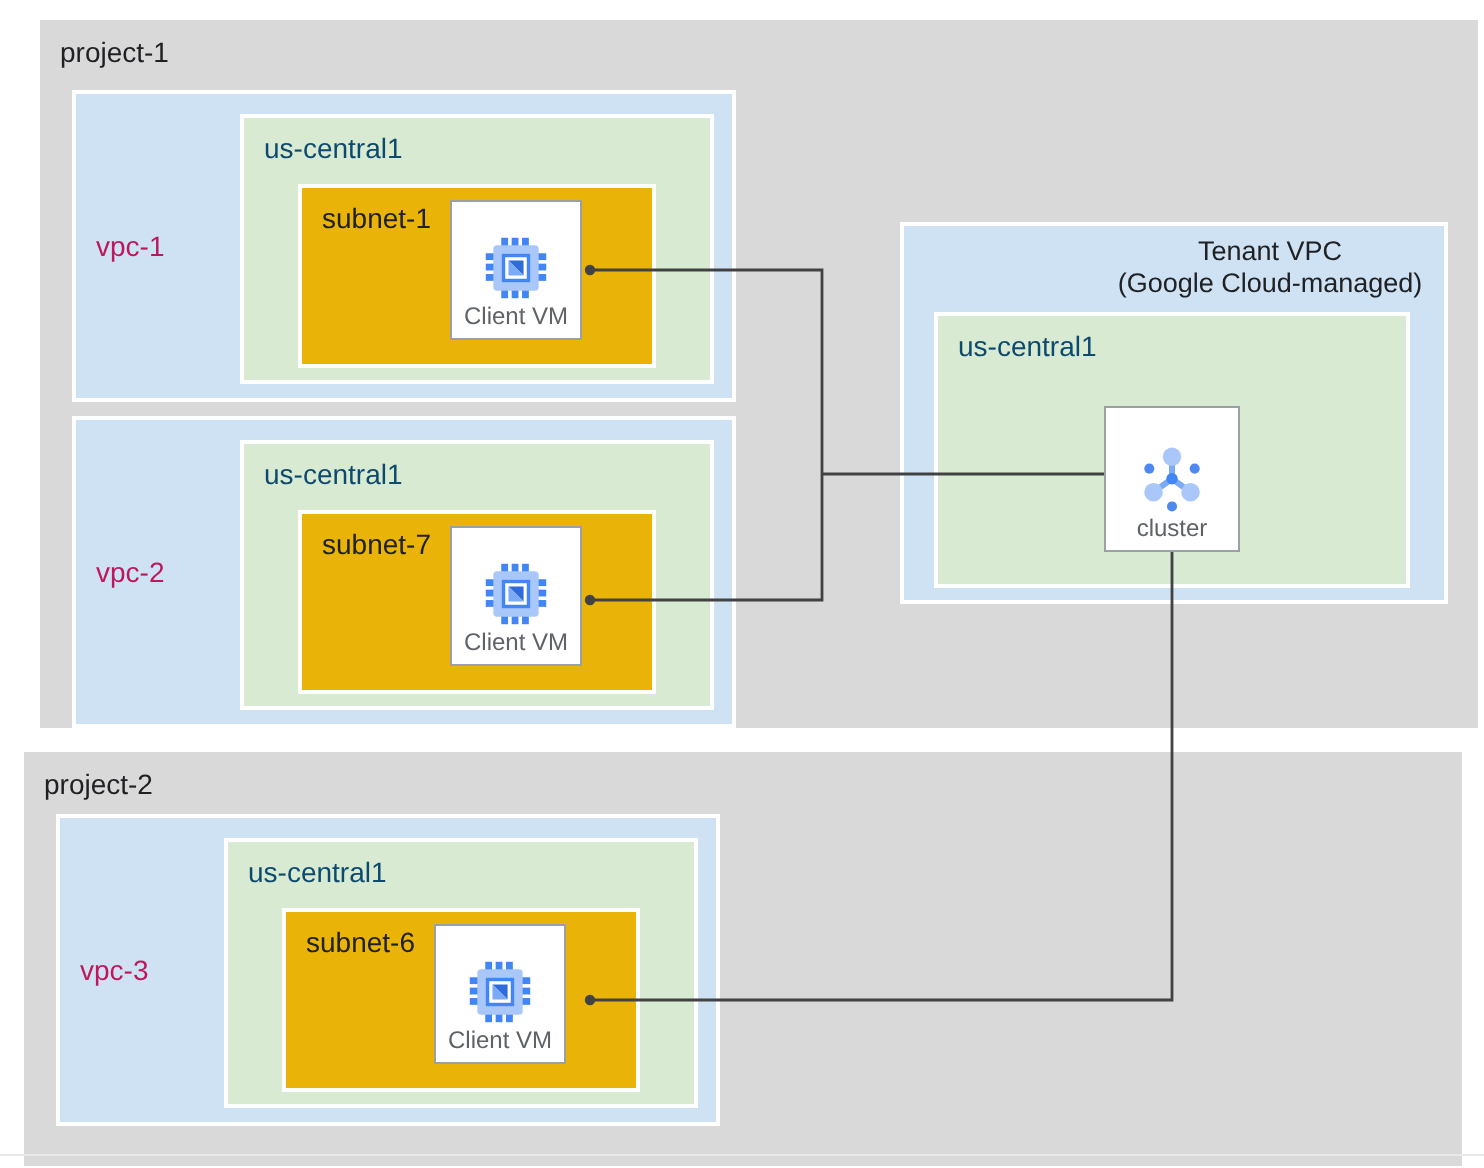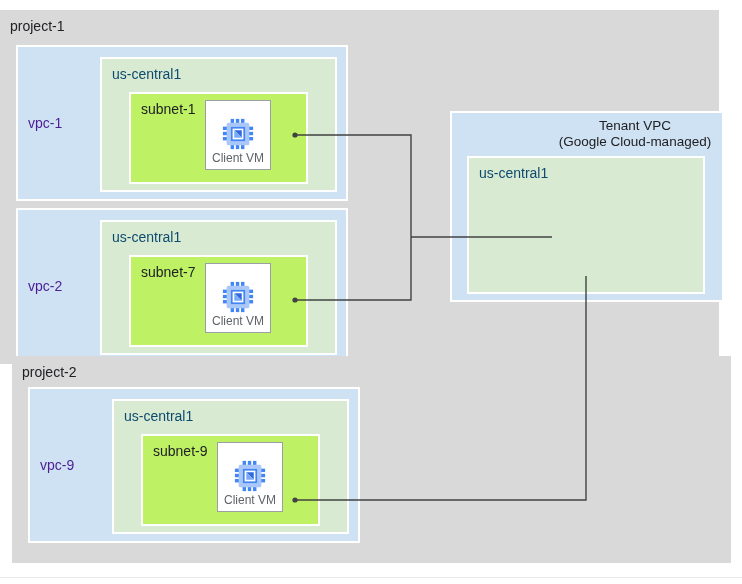--- a/index.html
+++ b/index.html
@@ -1,33 +1,33 @@
 <!DOCTYPE html>
 <html><head>
 <meta charset="utf-8">
 <style>
   html,body{margin:0;padding:0;}
   body{font-family:"Liberation Sans",sans-serif;background:#ffffff;}
   .canvas{position:relative;width:742px;height:584px;background:#ffffff;overflow:hidden;}
 
   .project{position:absolute;background:#d9d9d9;}
-  #project-1{left:0;top:10px;width:719px;height:354px;}
-  #project-2{left:12px;top:356px;width:719px;height:207px;text-decoration:underline;}
+  #project-1{left:20px;top:10px;width:719px;height:354px;}
+  #project-2{left:12px;top:376px;width:719px;height:207px;text-decoration:underline;}
   .project-label{position:absolute;left:10px;top:8px;font-size:14px;color:#202124;}
 
   .vpc{position:absolute;background:#cfe2f3;outline:2px solid #ffffff;}
   #vpc-1{left:18px;top:37px;width:328px;height:152px;}
   #vpc-2{left:18px;top:200px;width:328px;height:152px;}
   #vpc-3{left:18px;top:33px;width:328px;height:152px;}
-  .vpc-label{position:absolute;left:10px;top:68px;font-size:14px;color:#4c1d95;}
+  .vpc-label{position:absolute;left:10px;top:68px;font-size:14px;color:#be185d;}
 
   .region{position:absolute;left:84px;top:12px;width:233px;height:131px;background:#d9ead3;outline:2px solid #ffffff;}
   .region-label{position:absolute;left:10px;top:7px;font-size:14px;color:#0c4a6e;}
 
-  .subnet{position:absolute;left:29px;top:35px;width:175px;height:88px;background:#bef264;outline:2px solid #ffffff;}
+  .subnet{position:absolute;left:29px;top:35px;width:175px;height:88px;background:#eab308;outline:2px solid #ffffff;}
   .subnet-label{position:absolute;left:10px;top:7px;font-size:14px;color:#202124;}
 
   .node-box{position:absolute;background:#ffffff;border:1px solid #9aa0a6;box-sizing:border-box;
             display:flex;flex-direction:column;align-items:center;justify-content:space-between;
             padding:16px 0 4px 0;}
   .vm-box{left:74px;top:6px;width:66px;height:70px;}
   .node-label{font-size:12px;color:#5f6368;white-space:nowrap;}
 
   .tenant{position:absolute;left:452px;top:113px;width:270px;height:187px;background:#cfe2f3;outline:2px solid #ffffff;}
   .tenant-title{position:absolute;left:0;top:5px;width:100%;text-align:center;font-size:13.5px;line-height:16px;color:#202124;margin-left:48px;}
@@ -111,25 +111,25 @@
           </div>
         </div>
       </div>
     </div>
   </div>
 
   <div class="project" id="project-2">
     <div class="project-label">project-2</div>
 
     <div class="vpc" id="vpc-3">
-      <div class="vpc-label">vpc-9</div>
+      <div class="vpc-label">vpc-3</div>
       <div class="region">
         <div class="region-label">us-central1</div>
         <div class="subnet">
-          <div class="subnet-label">subnet-9</div>
+          <div class="subnet-label">subnet-6</div>
           <div class="node-box vm-box">
             <svg width="38" height="38" viewBox="0 0 36 36">
               <g fill="#4285f4">
                 <rect x="10.2" y="2" width="3.6" height="6"></rect>
                   <rect x="15.7" y="2" width="3.6" height="6"></rect>
                   <rect x="21.2" y="2" width="3.6" height="6"></rect>
                 <rect x="10.2" y="28" width="3.6" height="6"></rect>
                   <rect x="15.7" y="28" width="3.6" height="6"></rect>
                   <rect x="21.2" y="28" width="3.6" height="6"></rect>
                 <rect x="2" y="10.2" width="6" height="3.6"></rect>
@@ -152,20 +152,37 @@
     </div>
   </div>
 
   <div class="tenant">
     <div class="tenant-title">
       <div>Tenant VPC</div>
       <div>(Google Cloud-managed)</div>
     </div>
     <div class="tenant-region">
       <div class="region-label">us-central1</div>
+      <div class="node-box cluster-box">
+        <svg width="42" height="44" viewBox="0 0 44 44">
+          <g stroke="#7baaf7" stroke-width="3.6" stroke-linecap="round">
+            <line x1="22" y1="23" x2="22" y2="10"></line>
+            <line x1="22" y1="23" x2="11" y2="31"></line>
+            <line x1="22" y1="23" x2="33" y2="31"></line>
+          </g>
+          <circle cx="22" cy="10" r="5.5" fill="#a9c7f9"></circle>
+          <circle cx="11" cy="31" r="5.5" fill="#a9c7f9"></circle>
+          <circle cx="33" cy="31" r="5.5" fill="#a9c7f9"></circle>
+          <circle cx="8.5" cy="17" r="3" fill="#5088f2"></circle>
+          <circle cx="35.5" cy="17" r="3" fill="#5088f2"></circle>
+          <circle cx="22" cy="39.5" r="3" fill="#5088f2"></circle>
+          <circle cx="22" cy="23" r="3.4" fill="#4285f4"></circle>
+        </svg>
+        <div class="node-label">cluster</div>
+      </div>
     </div>
   </div>
 
   <svg class="overlay" width="742" height="584" viewBox="0 0 742 584">
     <g stroke="#424242" stroke-width="1.4" fill="none">
       <path d="M295 135 H411 V300 H295"></path>
       <path d="M411 237 H552"></path>
       <path d="M586 276 V500 H295"></path>
     </g>
     <g fill="#424242">

